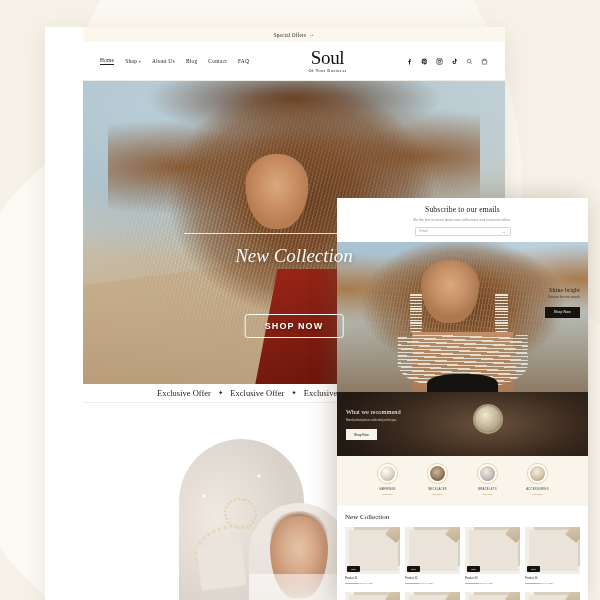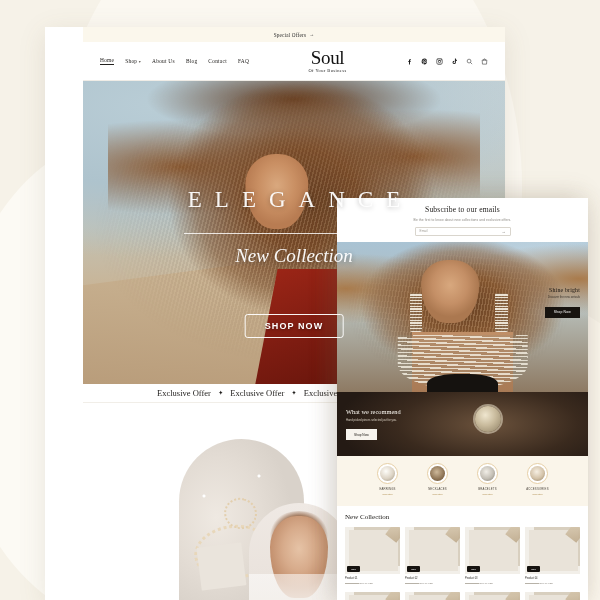--- a/index.html
+++ b/index.html
@@ -454,21 +454,20 @@
   </div>
 
   <div class="hero">
     <div class="hero-sky"></div>
     <div class="sand"></div>
     <div class="hair"></div>
     <div class="hair-strands"></div>
     <div class="face"></div>
     <div class="dress"></div>
     <div class="hero-txt">
-      <div class="hero-title">ELEGANCE</div>
       <div class="hero-rule"></div>
       <div class="hero-sub">New Collection</div>
       <div class="hero-btn">SHOP NOW</div>
     </div>
   </div>
 
   <div class="marquee">
     <span>Exclusive Offer</span>
     <span class="sep">✦</span>
     <span>Exclusive Offer</span>

